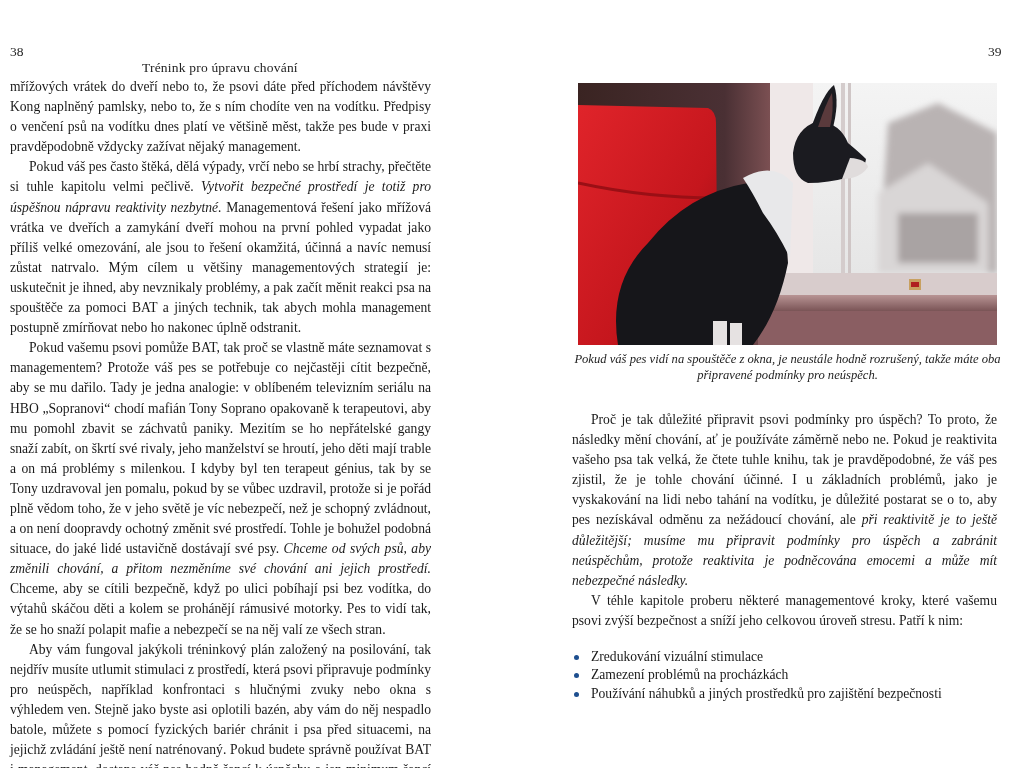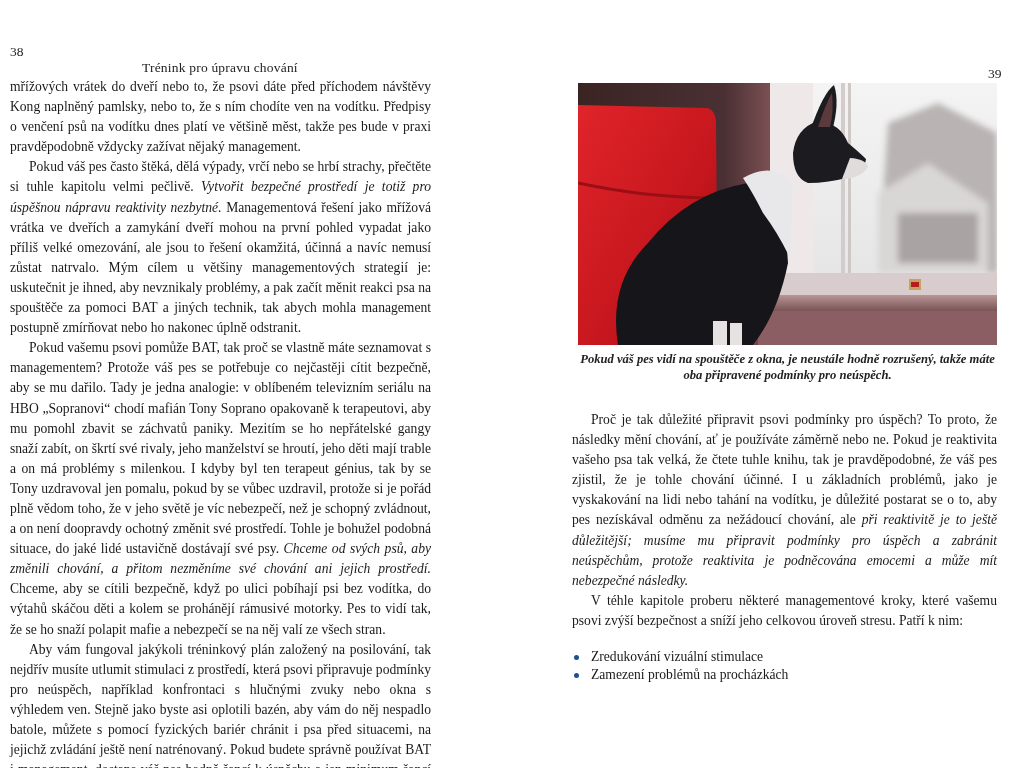--- a/index.html
+++ b/index.html
@@ -37,21 +37,21 @@
     }
     .folio {
       position: absolute;
       top: 44px;
       font-size: 13.5px;
       color: #222;
     }
     .page-left .folio { left: 10px; }
     .page-left .running-head { left: 142px; margin-top: 16px; }
     .page-right .running-head { left: 125px; }
-    .page-right .folio { left: 476px; margin-top: 22px; }
+    .page-right .folio { left: 476px; }
 
     .text-block {
       position: absolute;
       font-size: 13.6px;
       line-height: 20.1px;
       text-align: justify;
       hyphens: manual;
     }
     .page-left .text-block {
       left: 10px;
@@ -87,21 +87,20 @@
     .caption {
       position: absolute;
       left: 60px;
       top: 351px;
       width: 431px;
       font-size: 12.6px;
       line-height: 16px;
       font-style: italic;
       text-align: center;
       color: #222;
-      font-weight: bold;
     }
     .page-right .text-block {
       left: 60px;
       top: 410px;
       width: 425px;
     }
     .bullet-list {
       position: absolute;
       left: 60px;
       top: 648px;
@@ -211,14 +210,15 @@
   <div class="caption">Pokud váš pes vidí na spouštěče z okna, je neustále hodně rozrušený, takže máte oba připravené podmínky pro neúspěch.</div>
 
   <div class="text-block" id="right-text">
       <p class="indent"><span>Proč je tak důležité připravit psovi podmínky pro úspěch? To proto, že násled­ky mění chování, ať je používáte záměrně nebo ne. Pokud je reaktivita vašeho psa tak velká, že čtete tuhle knihu, tak je pravděpodobné, že váš pes zjistil, že je tohle chování účinné. I u základních problémů, jako je vyskakování na lidi nebo tahání na vodítku, je důležité postarat se o to, aby pes nezískával odměnu za nežádoucí chování, ale </span><em>při reaktivitě je to ještě důležitější; musíme mu připravit podmínky pro úspěch a zabránit neúspěchům, protože reaktivita je podněcována emocemi a může mít nebezpečné následky.</em></p>
       <p class="indent"><span>V téhle kapitole proberu některé managementové kroky, které vašemu psovi zvýší bezpečnost a sníží jeho celkovou úroveň stresu. Patří k nim:</span></p>
     </div>
 
   <ul class="bullet-list" id="bullet-list">
       <li><span class="bullet" style="background: rgb(30, 79, 143);"></span><span>Zredukování vizuální stimulace</span></li>
       <li><span class="bullet" style="background: rgb(30, 79, 143);"></span><span>Zamezení problémů na procházkách</span></li>
+      <li><span class="bullet" style="background: rgb(30, 79, 143);"></span><span>Používání náhubků a jiných prostředků pro zajištění bezpečnosti</span></li>
     </ul>
 </div>
 
 </body></html>

